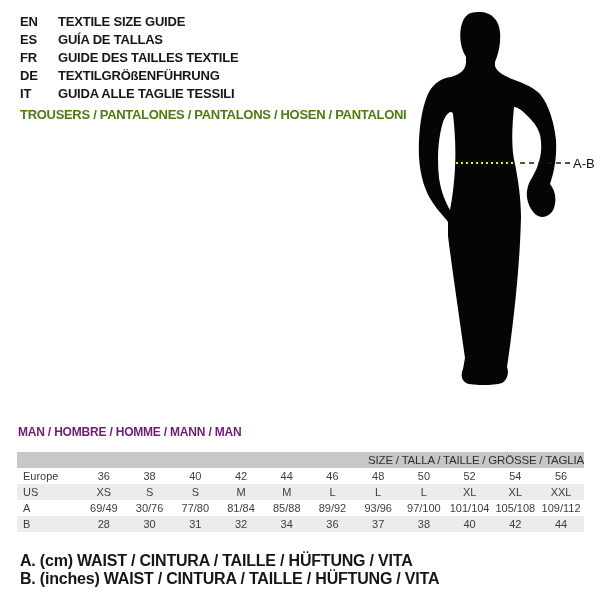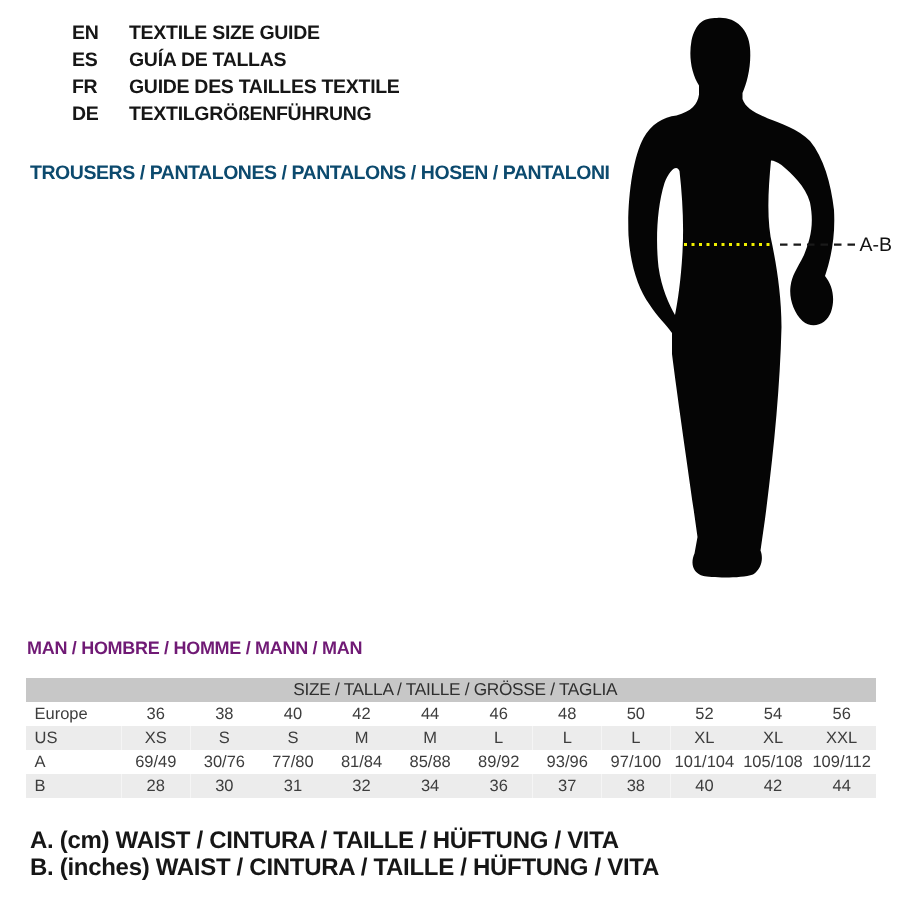--- a/index.html
+++ b/index.html
@@ -5,53 +5,54 @@
   * { margin:0; padding:0; box-sizing:border-box; }
   html,body { background:#fff; }
   #page {
     position:relative; width:600px; height:600px; background:#ffffff;
     font-family:"Liberation Sans","DejaVu Sans",sans-serif; overflow:hidden;
   }
   
   #lang-list { position:absolute; left:20px; top:13px; }
   .lang-row { height:18px; line-height:18px; font-size:13px; font-weight:700;
     color:#161616; letter-spacing:-0.2px; white-space:nowrap; }
-  .lang-code { display:inline-block; width:38px;margin-left:28px; }
+  .lang-code { display:inline-block; width:38px; }
   
   .category-title { position:absolute; left:20px; top:107px; font-size:13px;
-    font-weight:700; color:#0c4a6e; letter-spacing:-0.3px; white-space:nowrap; }
+    font-weight:700; color:#4d7c0f; letter-spacing:-0.3px; white-space:nowrap; }
   .section-title { position:absolute; left:18px; top:425px; font-size:12px;
     font-weight:700; color:#701a75; letter-spacing:-0.2px; white-space:nowrap; }
   
   #figure-svg { position:absolute; left:385px; top:0; width:215px; height:400px; }
   #figure-svg text { font-family:"Liberation Sans","DejaVu Sans",sans-serif;
     font-size:13px; fill:#111; }
   
   .size-table { position:absolute; left:17px; top:452px; width:567px;
     border-collapse:collapse; table-layout:fixed; font-size:11px; color:#3d3d3d; }
   .size-table td { height:16px; padding:0; text-align:center; vertical-align:middle;
     white-space:nowrap; overflow:hidden; }
-  .size-table td.hdr { text-align:center; padding-left:6px; font-size:11.5px;
+  .size-table td.hdr { text-align:right; padding-left:6px; font-size:11.5px;
     color:#2f2f2f; letter-spacing:-0.2px; }
   .size-table td.row-label { text-align:left; padding-left:6px; }
   
   #notes { position:absolute; left:20px; top:552px; }
   .note-line { height:17.5px; line-height:17.5px; font-size:16px; font-weight:700;
     color:#161616; letter-spacing:-0.2px; white-space:nowrap; }
 </style>
 </head>
 <body>
 
 <div id="page">
 
   <div id="lang-list">
       <div class="lang-row"><span class="lang-code">EN</span><span class="lang-label">TEXTILE SIZE GUIDE</span></div>
       <div class="lang-row"><span class="lang-code">ES</span><span class="lang-label">GUÍA DE TALLAS</span></div>
       <div class="lang-row"><span class="lang-code">FR</span><span class="lang-label">GUIDE DES TAILLES TEXTILE</span></div>
       <div class="lang-row"><span class="lang-code">DE</span><span class="lang-label">TEXTILGRÖßENFÜHRUNG</span></div>
+      <div class="lang-row"><span class="lang-code">IT</span><span class="lang-label">GUIDA ALLE TAGLIE TESSILI</span></div>
     </div>
 
   <div class="category-title">TROUSERS / PANTALONES / PANTALONS / HOSEN / PANTALONI</div>
 
   <svg id="figure-svg" viewBox="385 0 215 400" xmlns="http://www.w3.org/2000/svg">
     <path fill-rule="evenodd" d="
       M478,12
       C490,11 499,19 500,32
       C501,44 498,55 495,62
       L495,66

